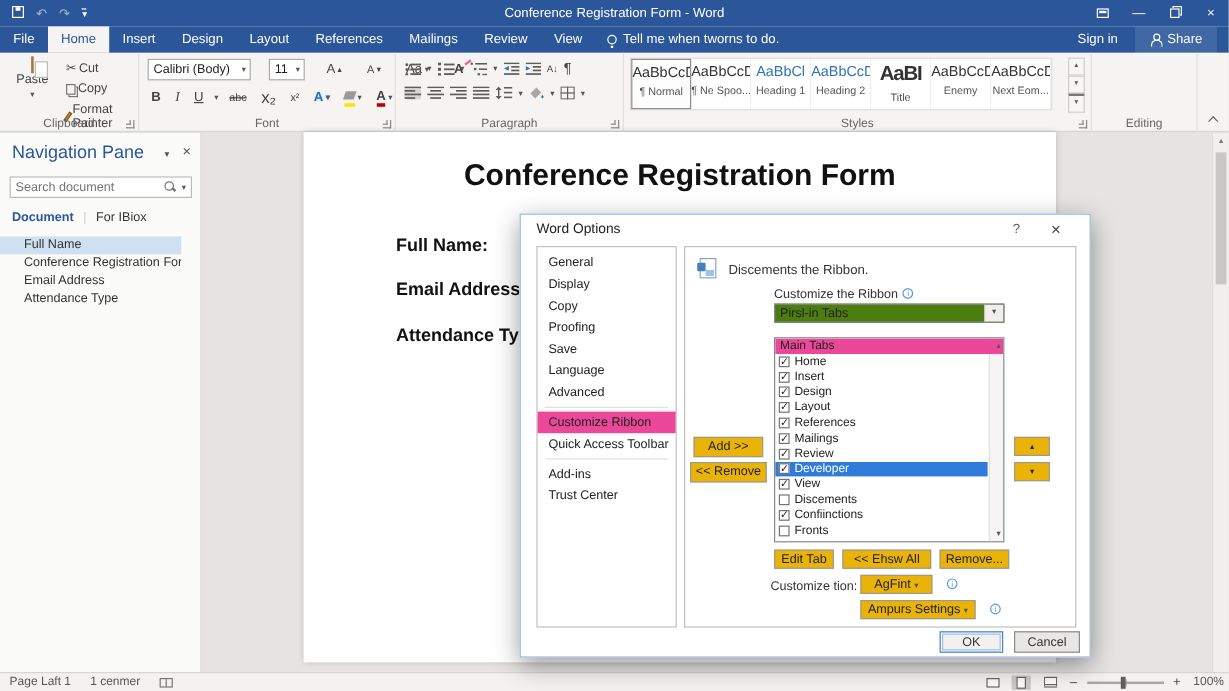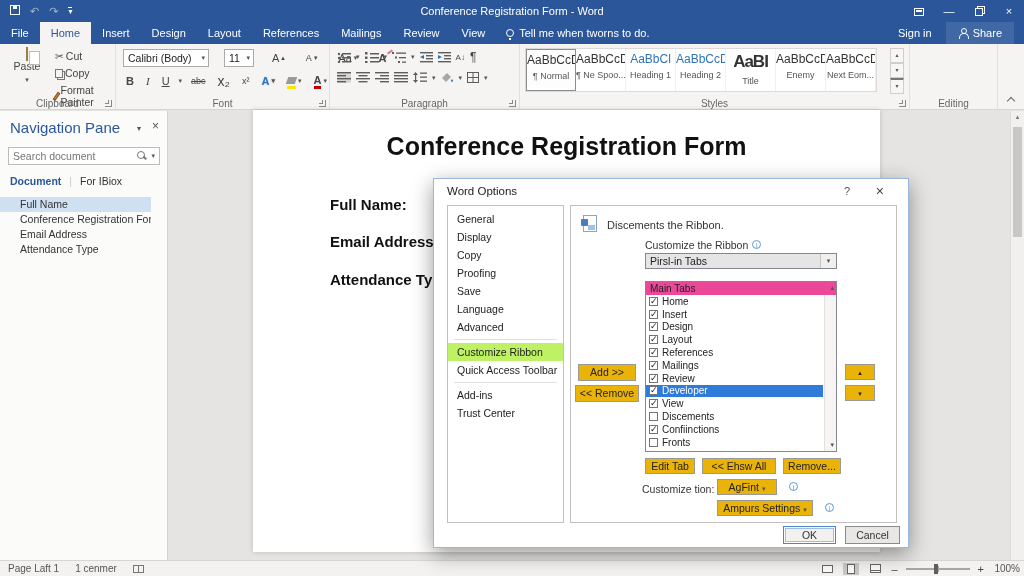--- a/index.html
+++ b/index.html
@@ -107,30 +107,30 @@
 .vscroll{position:absolute;right:0;top:111px;width:14px;bottom:16px;background:#f1f0ef;border-left:1px solid #dddcda}
 .vs-up{position:absolute;top:2px;left:0;right:0;text-align:center;font-size:7px;color:#777}
 .vs-thumb{position:absolute;left:2px;right:2px;top:16px;height:110px;background:#c9c7c5}
 
 .dlg{position:absolute;left:433px;top:178px;width:476px;height:370px;background:#fff;border:1px solid #9bb7dc;box-shadow:0 6px 20px rgba(0,0,0,.4);z-index:50}
 .dlg-title{position:absolute;left:13px;top:6px;font-size:11.5px;color:#222}
 .dlg-help{position:absolute;right:58px;top:6px;font-size:11px;color:#555}
 .dlg-x{position:absolute;right:24px;top:4px;font-size:14px;color:#444}
 .dlg-menu{position:absolute;left:13px;top:26px;width:117px;height:318px;border:1px solid #c3c0bd;padding-top:4px;list-style:none}
 .dlg-menu li{height:18px;line-height:18px;padding-left:9px;font-size:10.5px;color:#222;white-space:nowrap}
-.dlg-menu li.selected{background:#bef264}
+.dlg-menu li.selected{background:#ec4899}
 .dlg-menu .sep{height:1px;background:#e2e0dd;margin:3px 6px}
 .dlg-panel{position:absolute;left:136px;top:26px;width:327px;height:318px;border:1px solid #c3c0bd}
 .dp-headicon{position:absolute;left:12px;top:9px;width:14px;height:17px;background:#fff;border:1px solid #8aa5c8}
 .dp-headicon::before{content:"";position:absolute;left:-3px;top:3px;width:7px;height:7px;background:#4a7ebb;border-radius:1px}
 .dp-headicon::after{content:"";position:absolute;right:1px;bottom:1px;width:7px;height:5px;background:#9dc3e6}
 .dp-head{position:absolute;left:36px;top:13px;font-size:11px;color:#333}
 .dp-lbl{position:absolute;left:74px;top:33px;font-size:10.5px;color:#333}
 .info{display:inline-block;width:9px;height:9px;border:1px solid #5b9bd5;border-radius:50%;color:#5b9bd5;font-size:7px;line-height:9px;text-align:center;vertical-align:1px;margin-left:4px}
-.dp-combo{position:absolute;left:74px;top:47px;width:192px;height:16px;background:#e5e5e5;border:1px solid #828790;display:flex;align-items:center}
+.dp-combo{position:absolute;left:74px;top:47px;width:192px;height:16px;background:#4d7c0f;border:1px solid #828790;display:flex;align-items:center}
 .dp-combo .val{flex:1;font-size:10.5px;padding-left:4px;color:#222}
 .dp-combo .chev{width:16px;height:14px;background:#f0efee;border-left:1px solid #c8c6c4;text-align:center;font-size:7px;line-height:14px;color:#555}
 .dp-list{position:absolute;left:74px;top:75px;width:192px;height:171px;border:1px solid #828790;background:#fff;overflow:hidden}
 .dpl-head{height:13px;background:#ec4899;font-size:10px;font-weight:normal;line-height:13px;padding-left:4px;color:#222}
 .dpl-up{position:absolute;right:2px;top:2px;font-size:7px;color:#555}
 .dpl-dn{position:absolute;right:2px;bottom:2px;font-size:7px;color:#555}
 .dpl-track{position:absolute;right:0;top:13px;bottom:0;width:12px;border-left:1px solid #e3e1df;background:#f6f5f4}
 .dpl-rows{position:absolute;left:0;top:13px;right:13px}
 .dpl-rows .row{height:12.8px;display:flex;align-items:center;gap:4px;padding-left:3px;font-size:10px;color:#222}
 .dpl-rows .row.selected{background:#2f7bd9;color:#fff}

